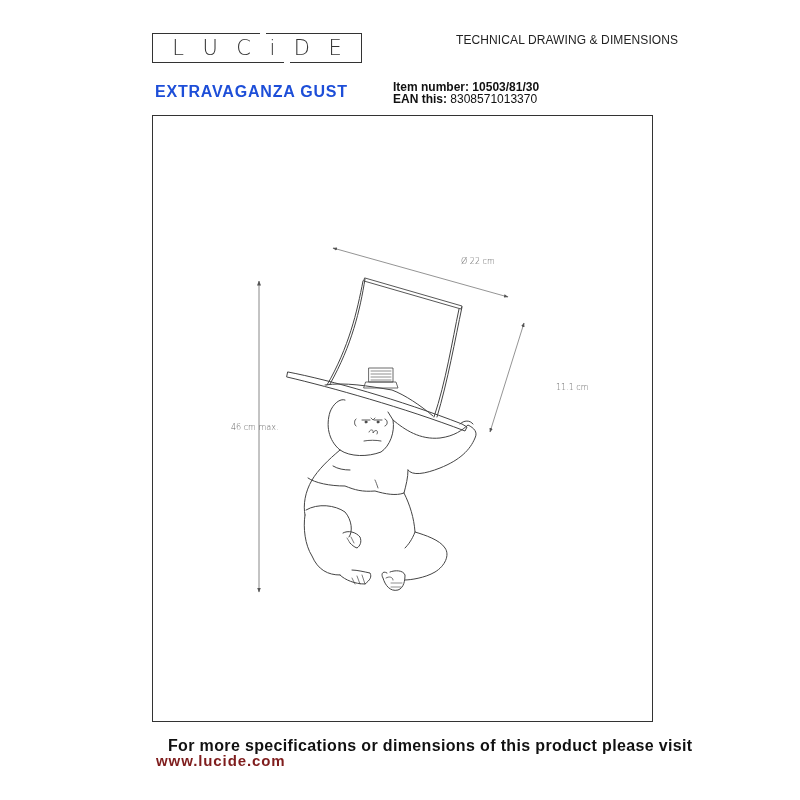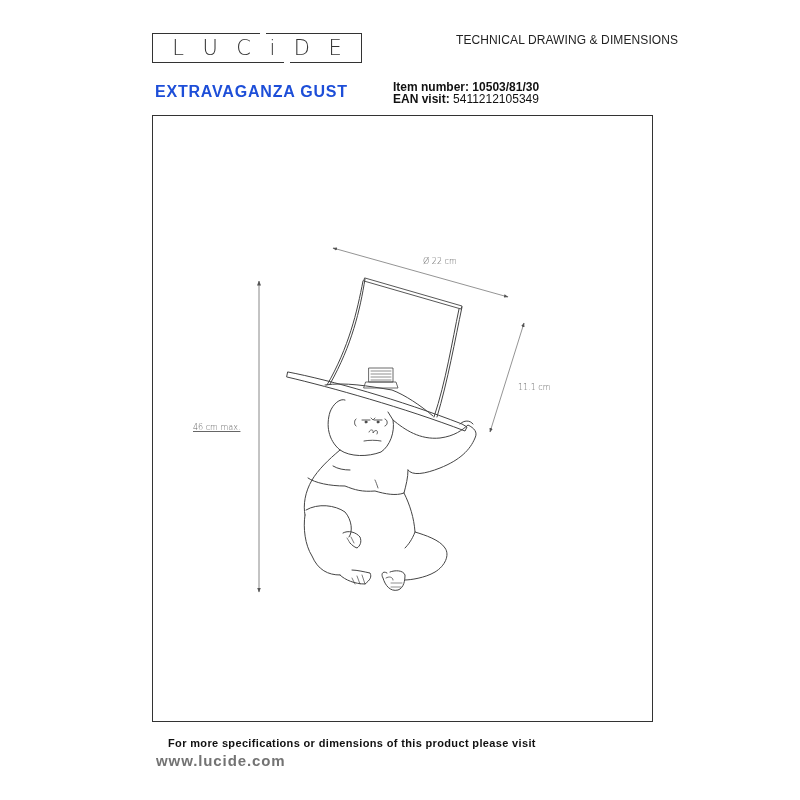--- a/index.html
+++ b/index.html
@@ -29,29 +29,29 @@
   }
   .meta { position: absolute; left: 393px; top: 81px; font-size: 12px; line-height: 12px; color: #111; }
   .meta b { font-weight: bold; }
   .frame {
     position: absolute; left: 152px; top: 115px; width: 501px; height: 607px;
     border: 1.3px solid #333; box-sizing: border-box;
   }
   .drawing { position: absolute; left: 0; top: 0; width: 800px; height: 800px; }
   .dim-label {
     position: absolute; font-family: "DejaVu Sans", sans-serif; font-size: 8px;
-    color: #666; font-weight: 300;
+    color: #666; font-weight: 300; margin-left: 38px;
   }
   .footer-line {
-    position: absolute; left: 155px; top: 737px; font-size: 11px; font-weight: bold;
+    position: absolute; left: 155px; top: 737px; font-size: 16px; font-weight: bold;
     letter-spacing: 0.35px; color: #111; padding-left: 13px;
   }
   .footer-url {
     position: absolute; left: 156px; top: 752px; font-size: 15px; font-weight: bold;
-    letter-spacing: 0.9px; color: #737373;
+    letter-spacing: 0.9px; color: #7f1d1d;
   }
 </style>
 </head>
 <body>
 
 <div class="logo">
   <span>L</span>
   <span>U</span>
   <span>C</span>
   <span>i</span>
@@ -64,22 +64,22 @@
 <div class="doc-type">TECHNICAL DRAWING &amp; DIMENSIONS</div>
 
 <div class="product-name">EXTRAVAGANZA GUST</div>
 
 <div class="meta">
   <div>
     <b>Item number:</b>
     <b>10503/81/30</b>
   </div>
   <div>
-    <b>EAN visit:</b>
-    <span>5411212105349</span>
+    <b>EAN this:</b>
+    <span>8308571013370</span>
   </div>
 </div>
 
 <div class="frame"></div>
 
 <svg class="drawing" viewBox="0 0 800 800" xmlns="http://www.w3.org/2000/svg">
   <defs>
     <marker id="arr" viewBox="0 0 10 10" refX="9" refY="5" markerWidth="5" markerHeight="5" orient="auto-start-reverse">
       <path d="M0,1 L10,5 L0,9 z" fill="#555"></path>
     </marker>
@@ -136,16 +136,16 @@
     <path d="M340,575 C345,580 355,584 365,584 C370,580 372,577 370,573 C365,572 357,570 352,570"></path>
     <path d="M352,578 L355,584 M357,576 L360,584 M362,575 L365,584" stroke-width="0.7"></path>
     <path d="M387,573 C382,570 381,575 383,578 C385,585 390,592 398,590 C404,588 405,580 405,575 C403,570 395,570 390,572"></path>
     <path d="M386,578 C389,576 393,577 393,580" stroke-width="0.8"></path>
     <path d="M391,583 H402 M391,587 H401" stroke-width="0.6"></path>
   </g>
 </svg>
 
 <div class="dim-label" style="left:423px; top:257px;">Ø 22 cm</div>
 <div class="dim-label" style="left:518px; top:383px;">11.1 cm</div>
-<div class="dim-label" style="left:193px; top:423px;text-decoration:underline;">46 cm max.</div>
+<div class="dim-label" style="left:193px; top:423px;">46 cm max.</div>
 
 <div class="footer-line">For more specifications or dimensions of this product please visit</div>
 <div class="footer-url">www.lucide.com</div>
 
 </body></html>

